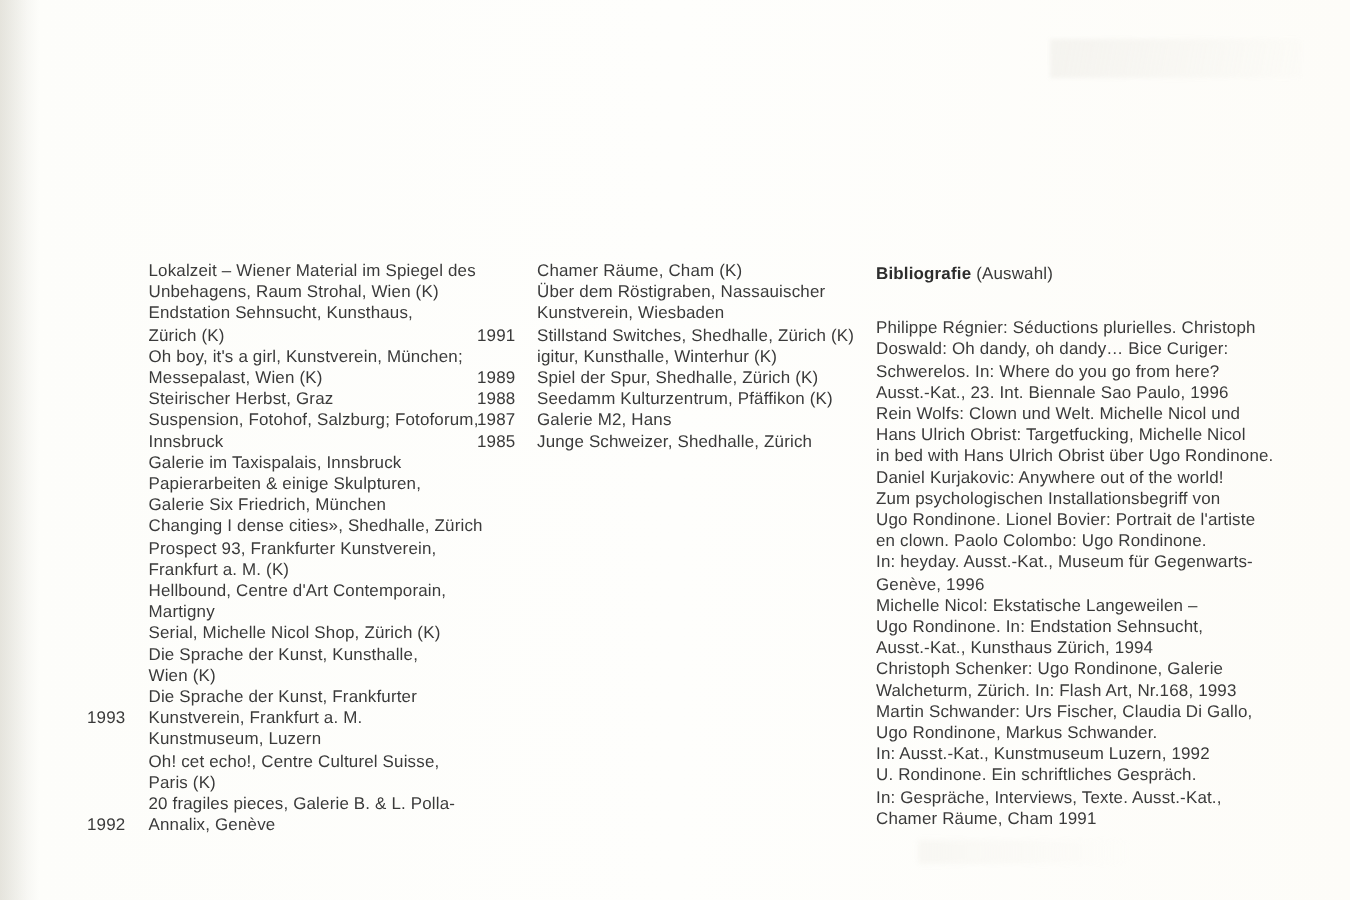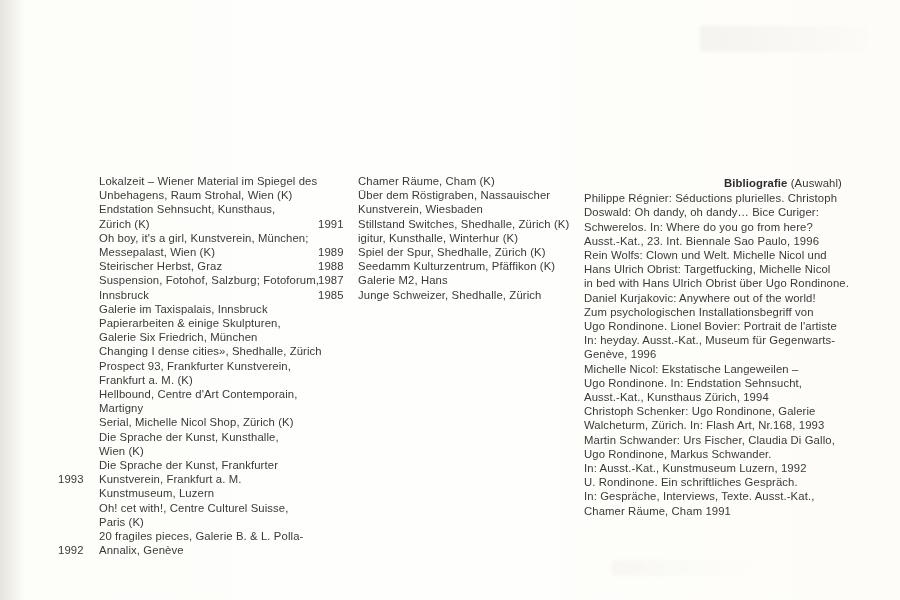--- a/index.html
+++ b/index.html
@@ -86,23 +86,22 @@
     flex: 1 1 auto;
   }
   .line {
     white-space: nowrap;
   }
 
   
   .biblio-heading {
     font-size: 11.3px;
     line-height: 14.2px;
-    margin-bottom: 1px;
-    white-space: nowrap;
-    text-align: right;
+    margin-bottom: 22px;
+    white-space: nowrap;
   }
   .biblio-heading .strong {
     font-weight: bold;
     color: #2d2d2d;
   }
   .biblio-heading .sub {
     font-weight: normal;
   }
   .biblio-entry .line {
     white-space: nowrap;
@@ -148,21 +147,21 @@
           <div class="line">Die Sprache der Kunst, Kunsthalle,</div>
           <div class="line">Wien (K)</div>
           <div class="line">Die Sprache der Kunst, Frankfurter</div>
           <div class="line">Kunstverein, Frankfurt a. M.</div>
         </div>
       </div>
       <div class="entry">
         <div class="year">1992</div>
         <div class="lines">
           <div class="line">Kunstmuseum, Luzern</div>
-          <div class="line">Oh! cet with!, Centre Culturel Suisse,</div>
+          <div class="line">Oh! cet echo!, Centre Culturel Suisse,</div>
           <div class="line">Paris (K)</div>
           <div class="line">20 fragiles pieces, Galerie B. &amp; L. Polla-</div>
           <div class="line">Annalix, Genève</div>
         </div>
       </div>
     </div>
 
   <div class="col col-mid">
       <div class="entry">
         <div class="year">1991</div>
@@ -211,20 +210,21 @@
           <div class="line">Schwerelos. In: Where do you go from here?</div>
           <div class="line">Ausst.-Kat., 23. Int. Biennale Sao Paulo, 1996</div>
         </div>
         <div class="biblio-entry">
           <div class="line">Rein Wolfs: Clown und Welt. Michelle Nicol und</div>
           <div class="line">Hans Ulrich Obrist: Targetfucking, Michelle Nicol</div>
           <div class="line">in bed with Hans Ulrich Obrist über Ugo Rondinone.</div>
           <div class="line">Daniel Kurjakovic: Anywhere out of the world!</div>
           <div class="line">Zum psychologischen Installationsbegriff von</div>
           <div class="line">Ugo Rondinone. Lionel Bovier: Portrait de l'artiste</div>
+          <div class="line">en clown. Paolo Colombo: Ugo Rondinone.</div>
           <div class="line">In: heyday. Ausst.-Kat., Museum für Gegenwarts-</div>
           <div class="line">Genève, 1996</div>
         </div>
         <div class="biblio-entry">
           <div class="line">Michelle Nicol: Ekstatische Langeweilen –</div>
           <div class="line">Ugo Rondinone. In: Endstation Sehnsucht,</div>
           <div class="line">Ausst.-Kat., Kunsthaus Zürich, 1994</div>
         </div>
         <div class="biblio-entry">
           <div class="line">Christoph Schenker: Ugo Rondinone, Galerie</div>

